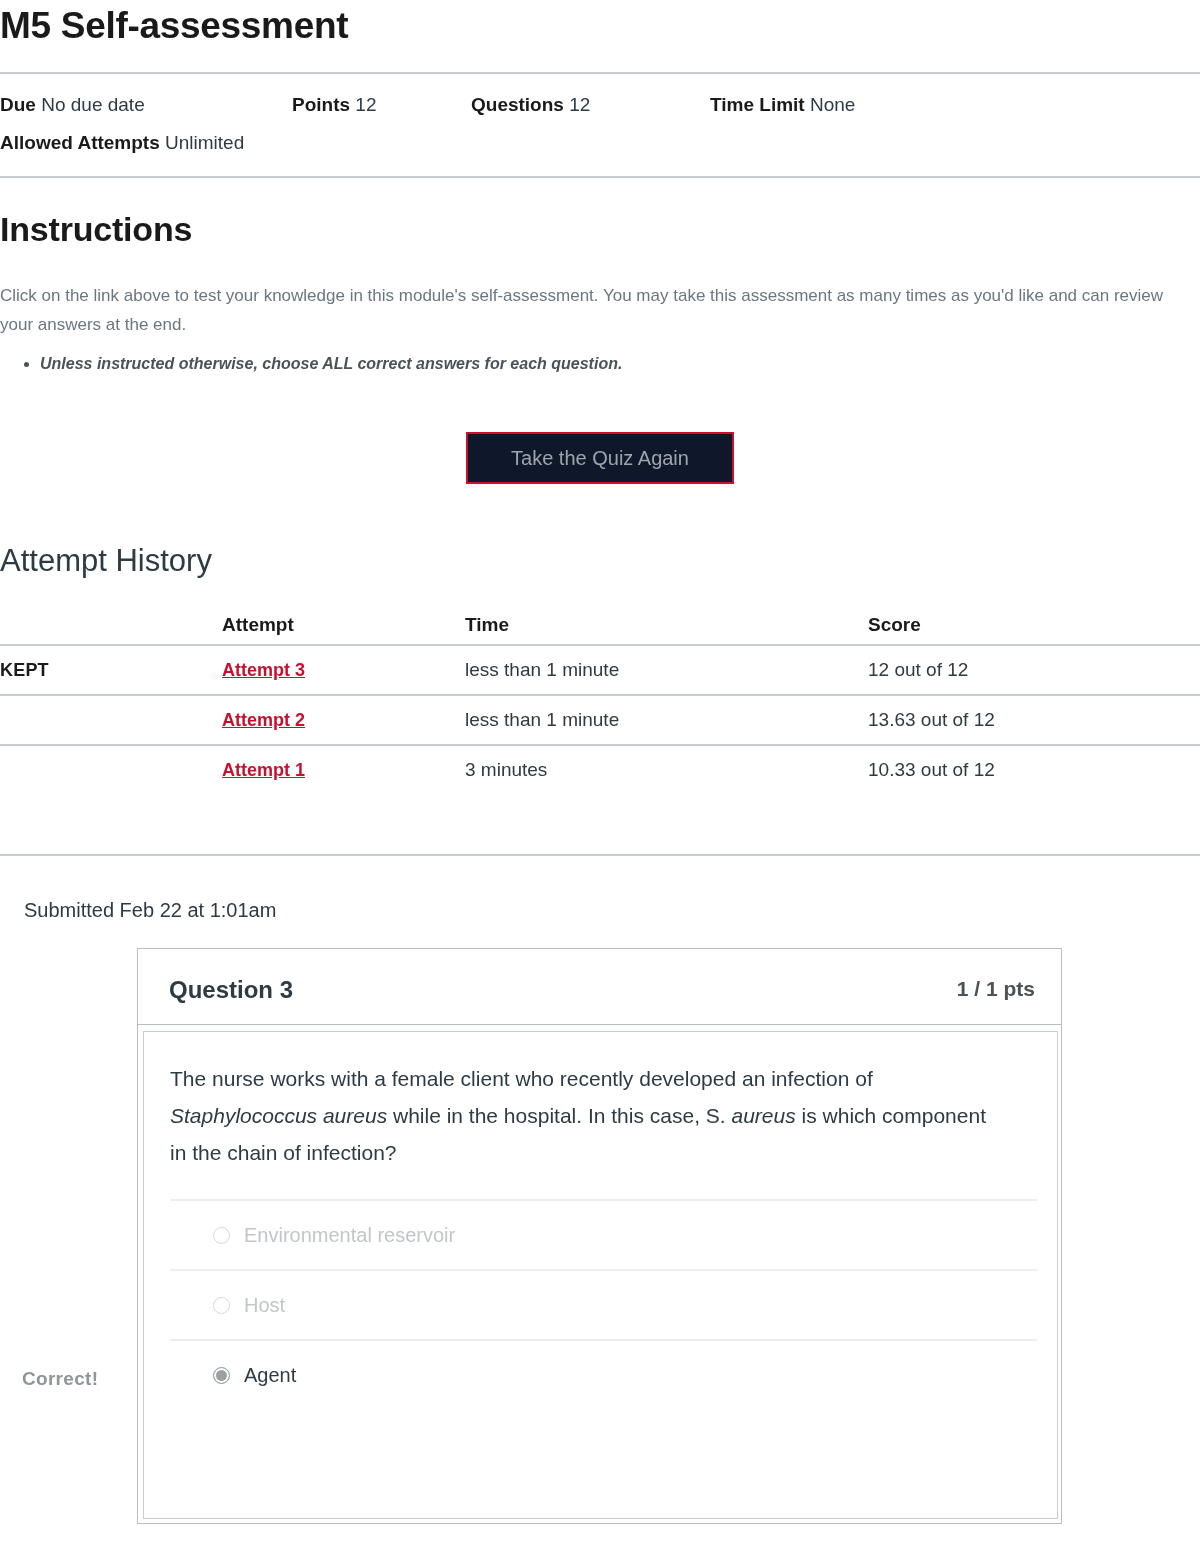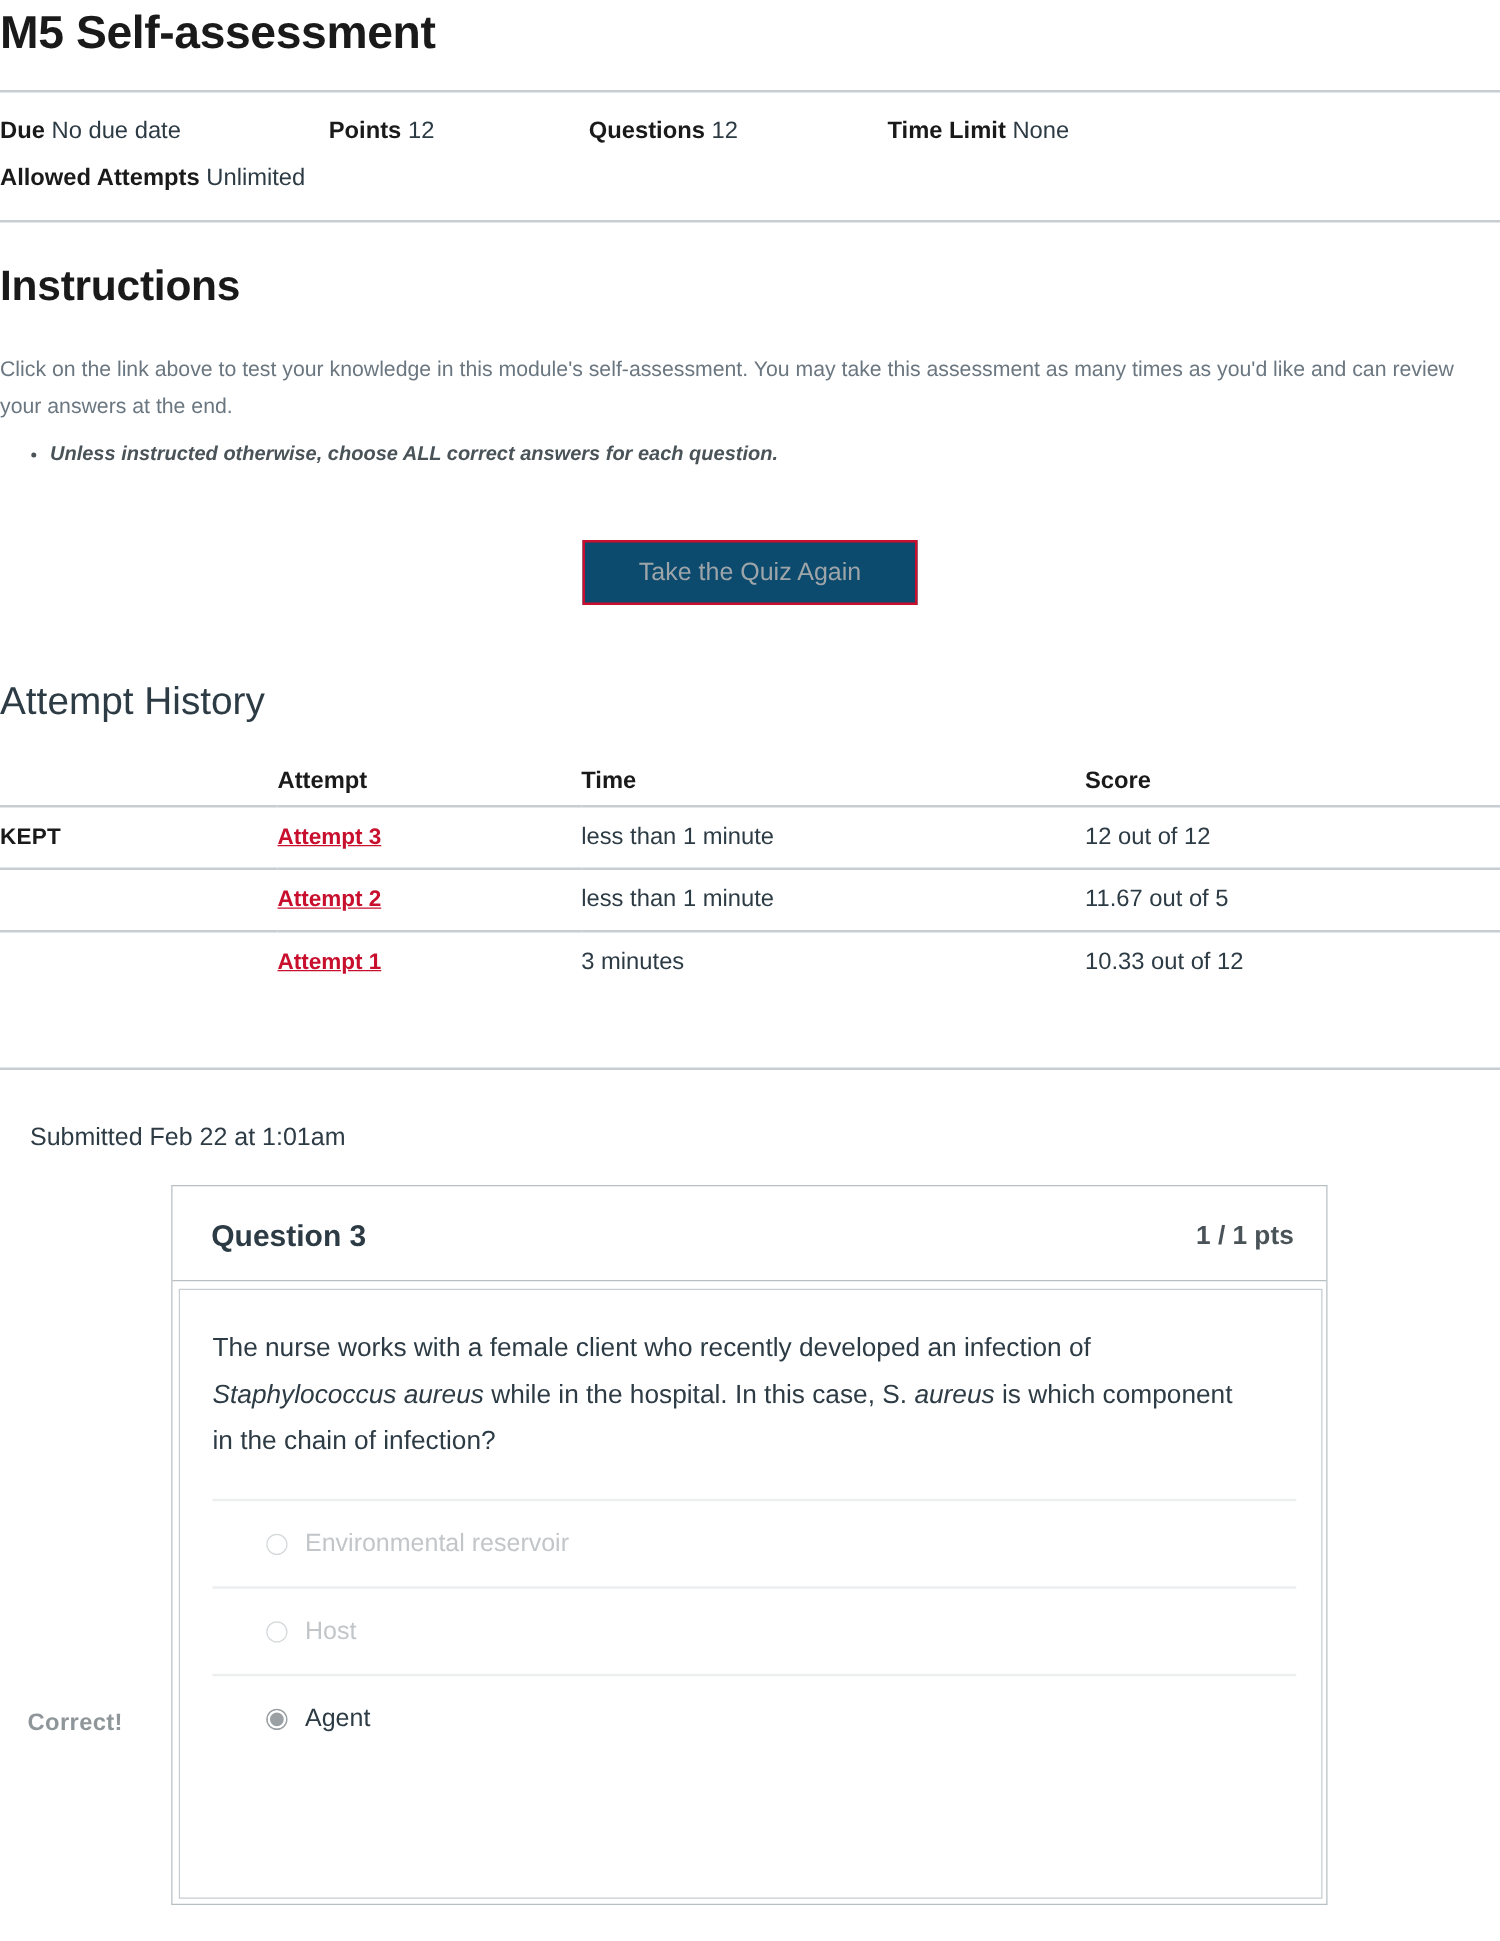--- a/index.html
+++ b/index.html
@@ -56,21 +56,21 @@
   }
   .meta-item .k {
     font-weight: bold;
     color: #1a1a1a;
   }
   .meta-item .v {
     font-weight: normal;
     color: #2d3b45;
   }
   .m-due       { left: 0px; }
-  .m-points    { left: 263px; }
+  .m-points    { left: 292px; }
   .m-questions { left: 471px; }
   .m-time      { left: 710px; }
   .m-attempts  { left: 0px; }
 
   
   .h2 {
     position: absolute;
     left: 0;
     font-size: 34px;
     font-weight: bold;
@@ -108,21 +108,21 @@
 
   
   .quiz-btn {
     position: absolute;
     left: 466px;
     top: 432px;
     width: 268px;
     height: 52px;
     box-sizing: border-box;
     border: 2px solid #c8102e;
-    background: #0c4a6e;
+    background: #0f172a;
     color: #9ea5a9;
     font-size: 20px;
     font-family: "Liberation Sans", sans-serif;
     text-align: center;
     line-height: 48px;
     cursor: pointer;
     padding: 0;
   }
 
   
@@ -365,21 +365,21 @@
     <tr>
       <td class="col-label"><span class="cell-label">KEPT</span></td>
       <td class="col-attempt"><a class="attempt-link">Attempt 3</a></td>
       <td class="col-time">less than 1 minute</td>
       <td class="col-score">12 out of 12</td>
     </tr>
     <tr>
       <td class="col-label"><span class="cell-label"></span></td>
       <td class="col-attempt"><a class="attempt-link">Attempt 2</a></td>
       <td class="col-time">less than 1 minute</td>
-      <td class="col-score">11.67 out of 5</td>
+      <td class="col-score">13.63 out of 12</td>
     </tr>
     <tr>
       <td class="col-label"><span class="cell-label"></span></td>
       <td class="col-attempt"><a class="attempt-link">Attempt 1</a></td>
       <td class="col-time">3 minutes</td>
       <td class="col-score">10.33 out of 12</td>
     </tr>
   </tbody>
 </table>
 <div class="table-bottom-rule"></div>

